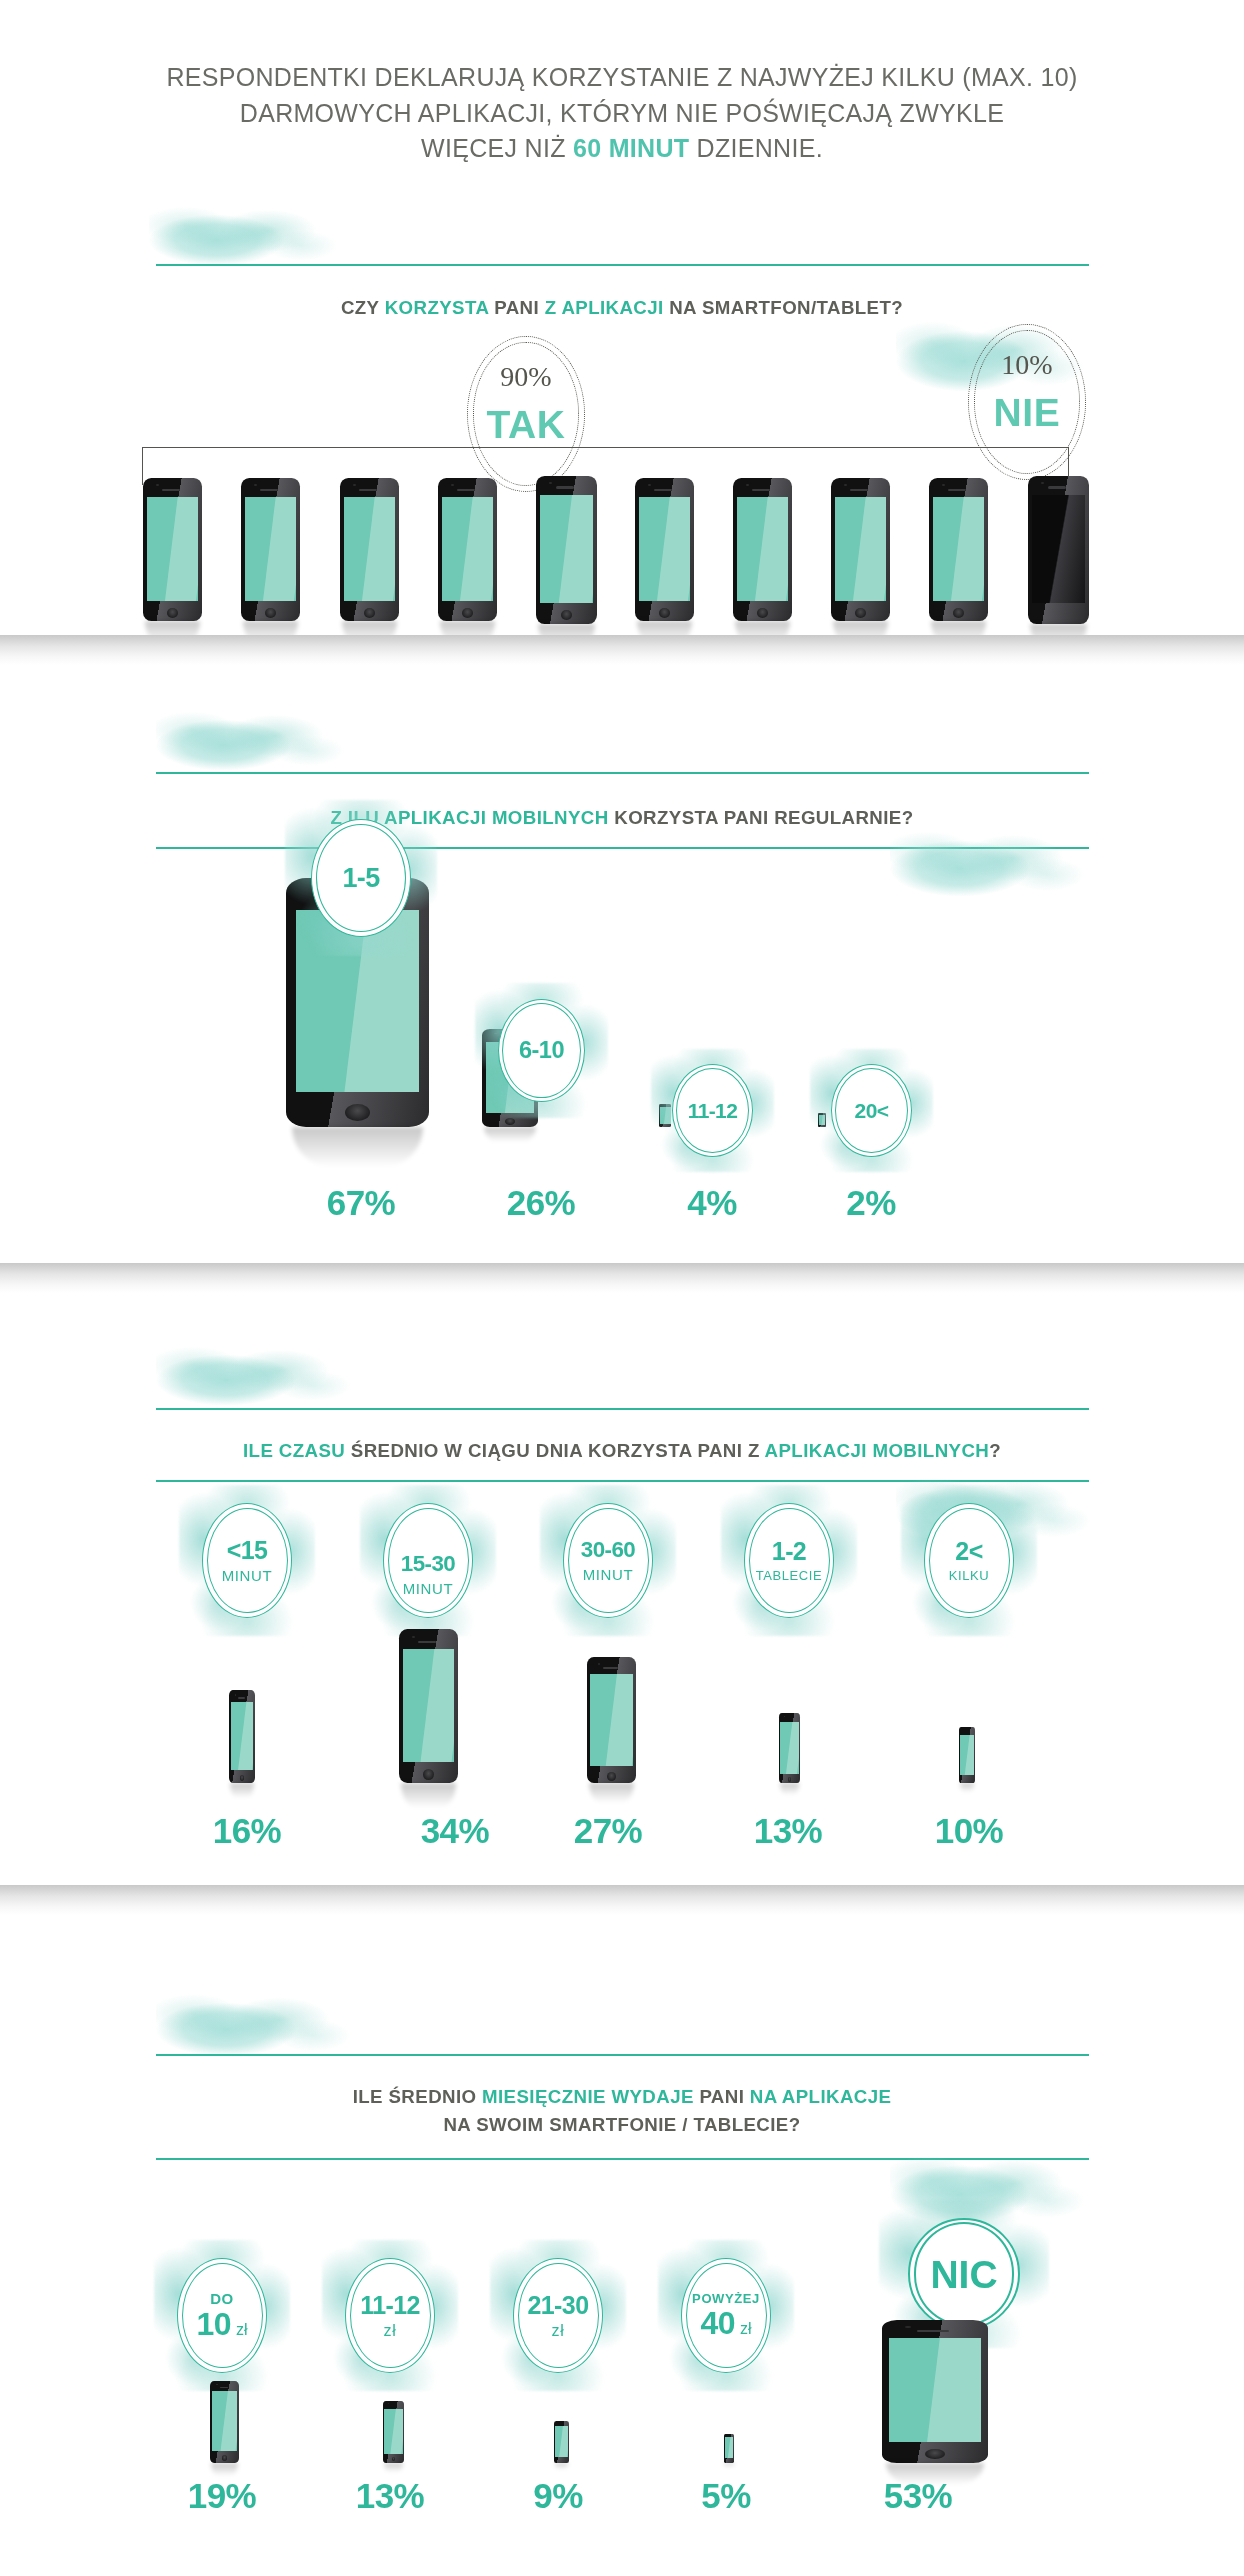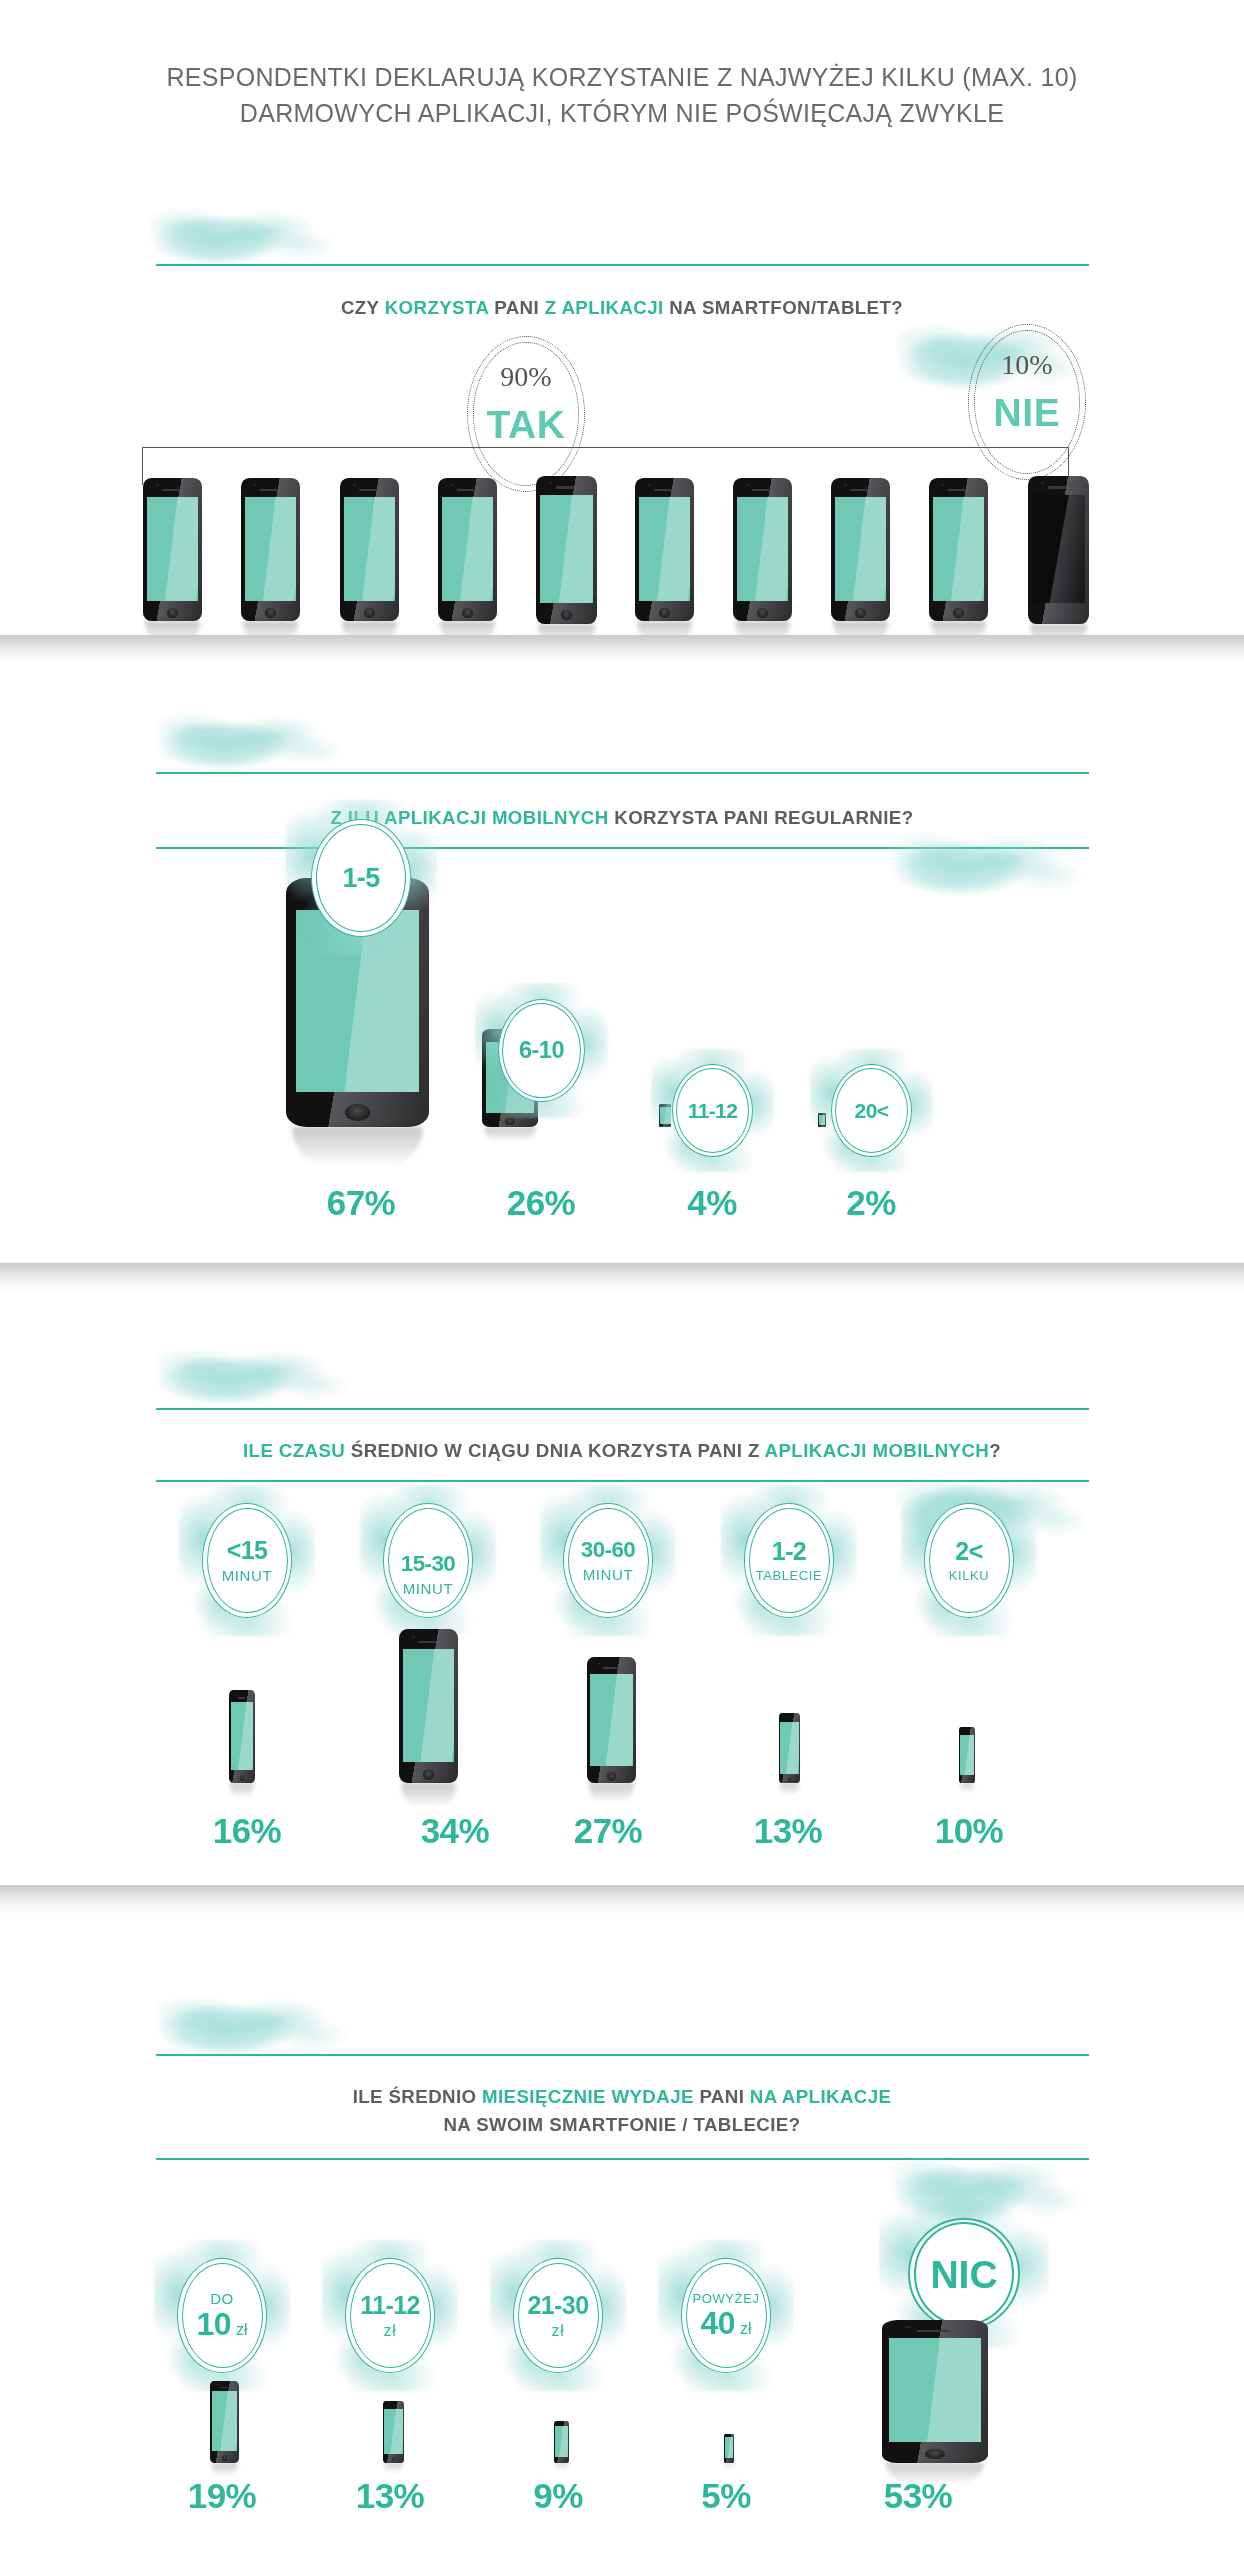--- a/index.html
+++ b/index.html
@@ -110,21 +110,21 @@
   }
   .cbadge .c1{position:absolute;inset:0;border:1.9px solid #2eb79a;border-radius:50%;background:#fff;}
   .cbadge .c2{position:absolute;left:5%;top:4%;right:5%;bottom:4%;
               border:1.9px solid #2eb79a;border-radius:50%;}
   .cbadge .txt{
     position:absolute;inset:0;display:flex;flex-direction:column;
     align-items:center;justify-content:center;color:#2eb79a;line-height:1;
   }
   .cbadge .main{font-size:27px;font-weight:700;letter-spacing:-0.6px;}
   .cbadge .sub{font-size:15px;font-weight:400;letter-spacing:0.6px;margin-top:5px;}
-  .cbadge .pre{font-size:15px;font-weight:400;letter-spacing:0.6px;margin-bottom:2.5px;}
+  .cbadge .pre{font-size:15px;font-weight:700;letter-spacing:0.6px;margin-bottom:2.5px;}
   .cbadge .row{display:flex;align-items:baseline;gap:5px;}
   .cbadge .zl{font-size:16px;font-weight:400;}
 
   .cbadge.big .c1,.cbadge.big .c2{border-width:2.5px;}
   .cbadge.big .main{font-size:39px;letter-spacing:0px;}
 
   
   .pct-lbl{
     position:absolute;text-align:center;color:#2eb79a;
     font-size:35px;font-weight:700;letter-spacing:-0.6px;
@@ -135,20 +135,21 @@
            border-top-width:1.9px;}
 </style>
 </head>
 <body>
 
 <div class="page">
 
   <div class="intro">
     <span class="ln">RESPONDENTKI DEKLARUJĄ KORZYSTANIE Z NAJWYŻEJ KILKU (MAX. 10)</span>
     <span class="ln">DARMOWYCH APLIKACJI, KTÓRYM NIE POŚWIĘCAJĄ ZWYKLE</span>
+    <span class="ln"><span>WIĘCEJ NIŻ </span><b>60 MINUT</b><span> DZIENNIE.</span></span>
   </div>
 
   <div class="section" style="top:0;height:635px;">
     <div class="splash" style="left:149px;top:198px;width:205px;height:68px;"></div>
     <div class="rule top" style="top:264px;"></div>
 
     <div class="sectitle" style="top:294px;">
       <span class="ln">
         <span>CZY </span><em>KORZYSTA</em><span> PANI </span><em>Z APLIKACJI</em><span> NA SMARTFON/TABLET?</span>
       </span>

